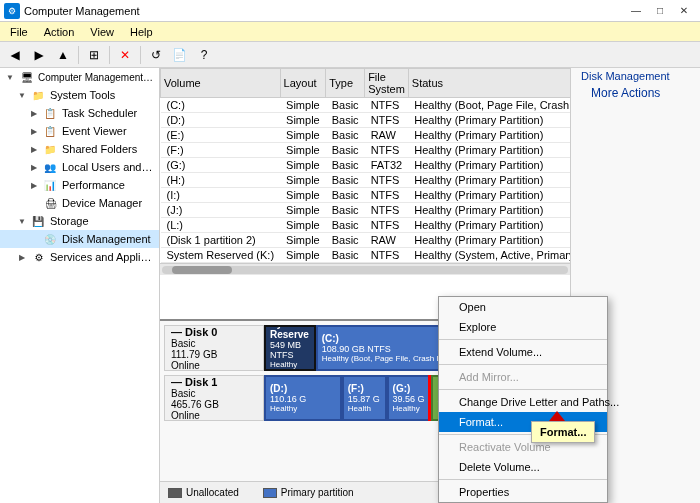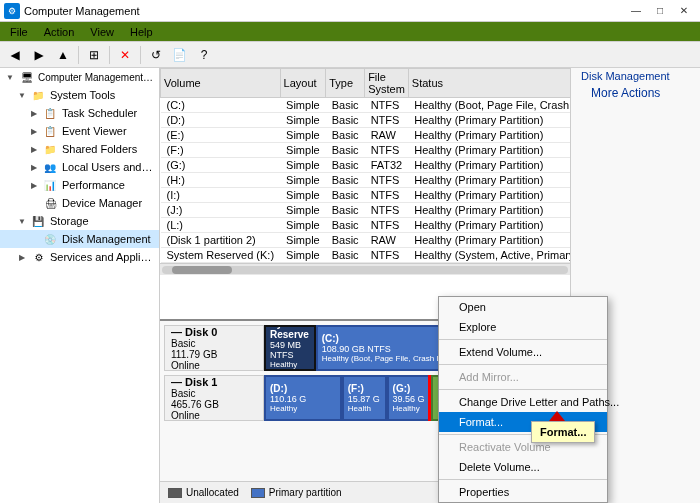--- a/index.html
+++ b/index.html
@@ -7,21 +7,21 @@
 
     
     .title-bar { background: #fff; height: 22px; display: flex; align-items: center; justify-content: space-between; padding: 0 4px; border-bottom: 1px solid #ccc; }
     .title-bar-left { display: flex; align-items: center; gap: 4px; }
     .title-bar-icon { width: 16px; height: 16px; background: #0078d7; border-radius: 2px; display: flex; align-items: center; justify-content: center; color: white; font-size: 9px; }
     .title-bar-text { font-size: 11px; color: #000; }
     .title-bar-controls { display: flex; gap: 0; }
     .title-bar-btn { width: 24px; height: 18px; display: flex; align-items: center; justify-content: center; font-size: 10px; cursor: pointer; color: #333; background: transparent; border: none; }
 
     
-    .menu-bar { background: #4d7c0f; height: 20px; display: flex; align-items: center; border-bottom: 1px solid #d0d0d0; padding: 0 2px; }
+    .menu-bar { background: #fef9c3; height: 20px; display: flex; align-items: center; border-bottom: 1px solid #d0d0d0; padding: 0 2px; }
     .menu-item { padding: 2px 8px; font-size: 11px; cursor: pointer; }
 
     
     .toolbar { height: 26px; background: #f0f0f0; display: flex; align-items: center; padding: 2px 4px; gap: 2px; border-bottom: 1px solid #d0d0d0; }
     .toolbar-btn { width: 22px; height: 22px; display: flex; align-items: center; justify-content: center; font-size: 12px; cursor: pointer; background: transparent; border: 1px solid transparent; }
     .toolbar-sep { width: 1px; height: 18px; background: #ccc; margin: 0 2px; }
 
     
     .main-layout { display: flex; height: calc(503px - 22px - 20px - 26px); }
 
@@ -57,21 +57,21 @@
     .disk-volumes { flex: 1; display: flex; overflow: hidden; }
     .vol-block { border: 2px solid #888; display: flex; flex-direction: column; justify-content: center; padding: 2px 4px; font-size: 9px; overflow: hidden; cursor: pointer; min-width: 30px; }
     .vol-block.blue { background: #4472c4; color: white; border-color: #2a4d9a; }
     .vol-block.dark-blue { background: #203864; color: white; border-color: #111; }
     .vol-block.highlighted { background: #70ad47; color: white; border-color: #4a7a30; outline: 2px solid #ff0; }
     .vol-block-name { font-weight: bold; font-size: 10px; }
     .vol-block-size { font-size: 9px; }
     .vol-block-status { font-size: 8px; }
 
     
-    .legend-bar { height: 22px; background: #f0f0f0; border-top: 1px solid #ccc; display: flex; align-items: center; padding: 0 8px; gap: 12px; font-size: 10px; }
+    .legend-bar { height: 22px; background: #f0f0f0; border-top: 1px solid #ccc; display: flex; align-items: center; padding: 0 8px; gap: 24px; font-size: 10px; }
     .legend-item { display: flex; align-items: center; gap: 4px; }
     .legend-box { width: 14px; height: 10px; border: 1px solid #555; }
 
     
     .context-menu { position: absolute; left: 438px; top: 296px; width: 170px; background: #f8f8f8; border: 1px solid #999; box-shadow: 3px 3px 8px rgba(0,0,0,0.3); z-index: 100; font-size: 11px; }
     .ctx-item { padding: 4px 20px; cursor: pointer; white-space: nowrap; }
     .ctx-item.disabled { color: #999; cursor: default; }
     .ctx-item.active { background: #0078d7; color: white; }
     .ctx-sep { height: 1px; background: #ccc; margin: 2px 0; }
 

